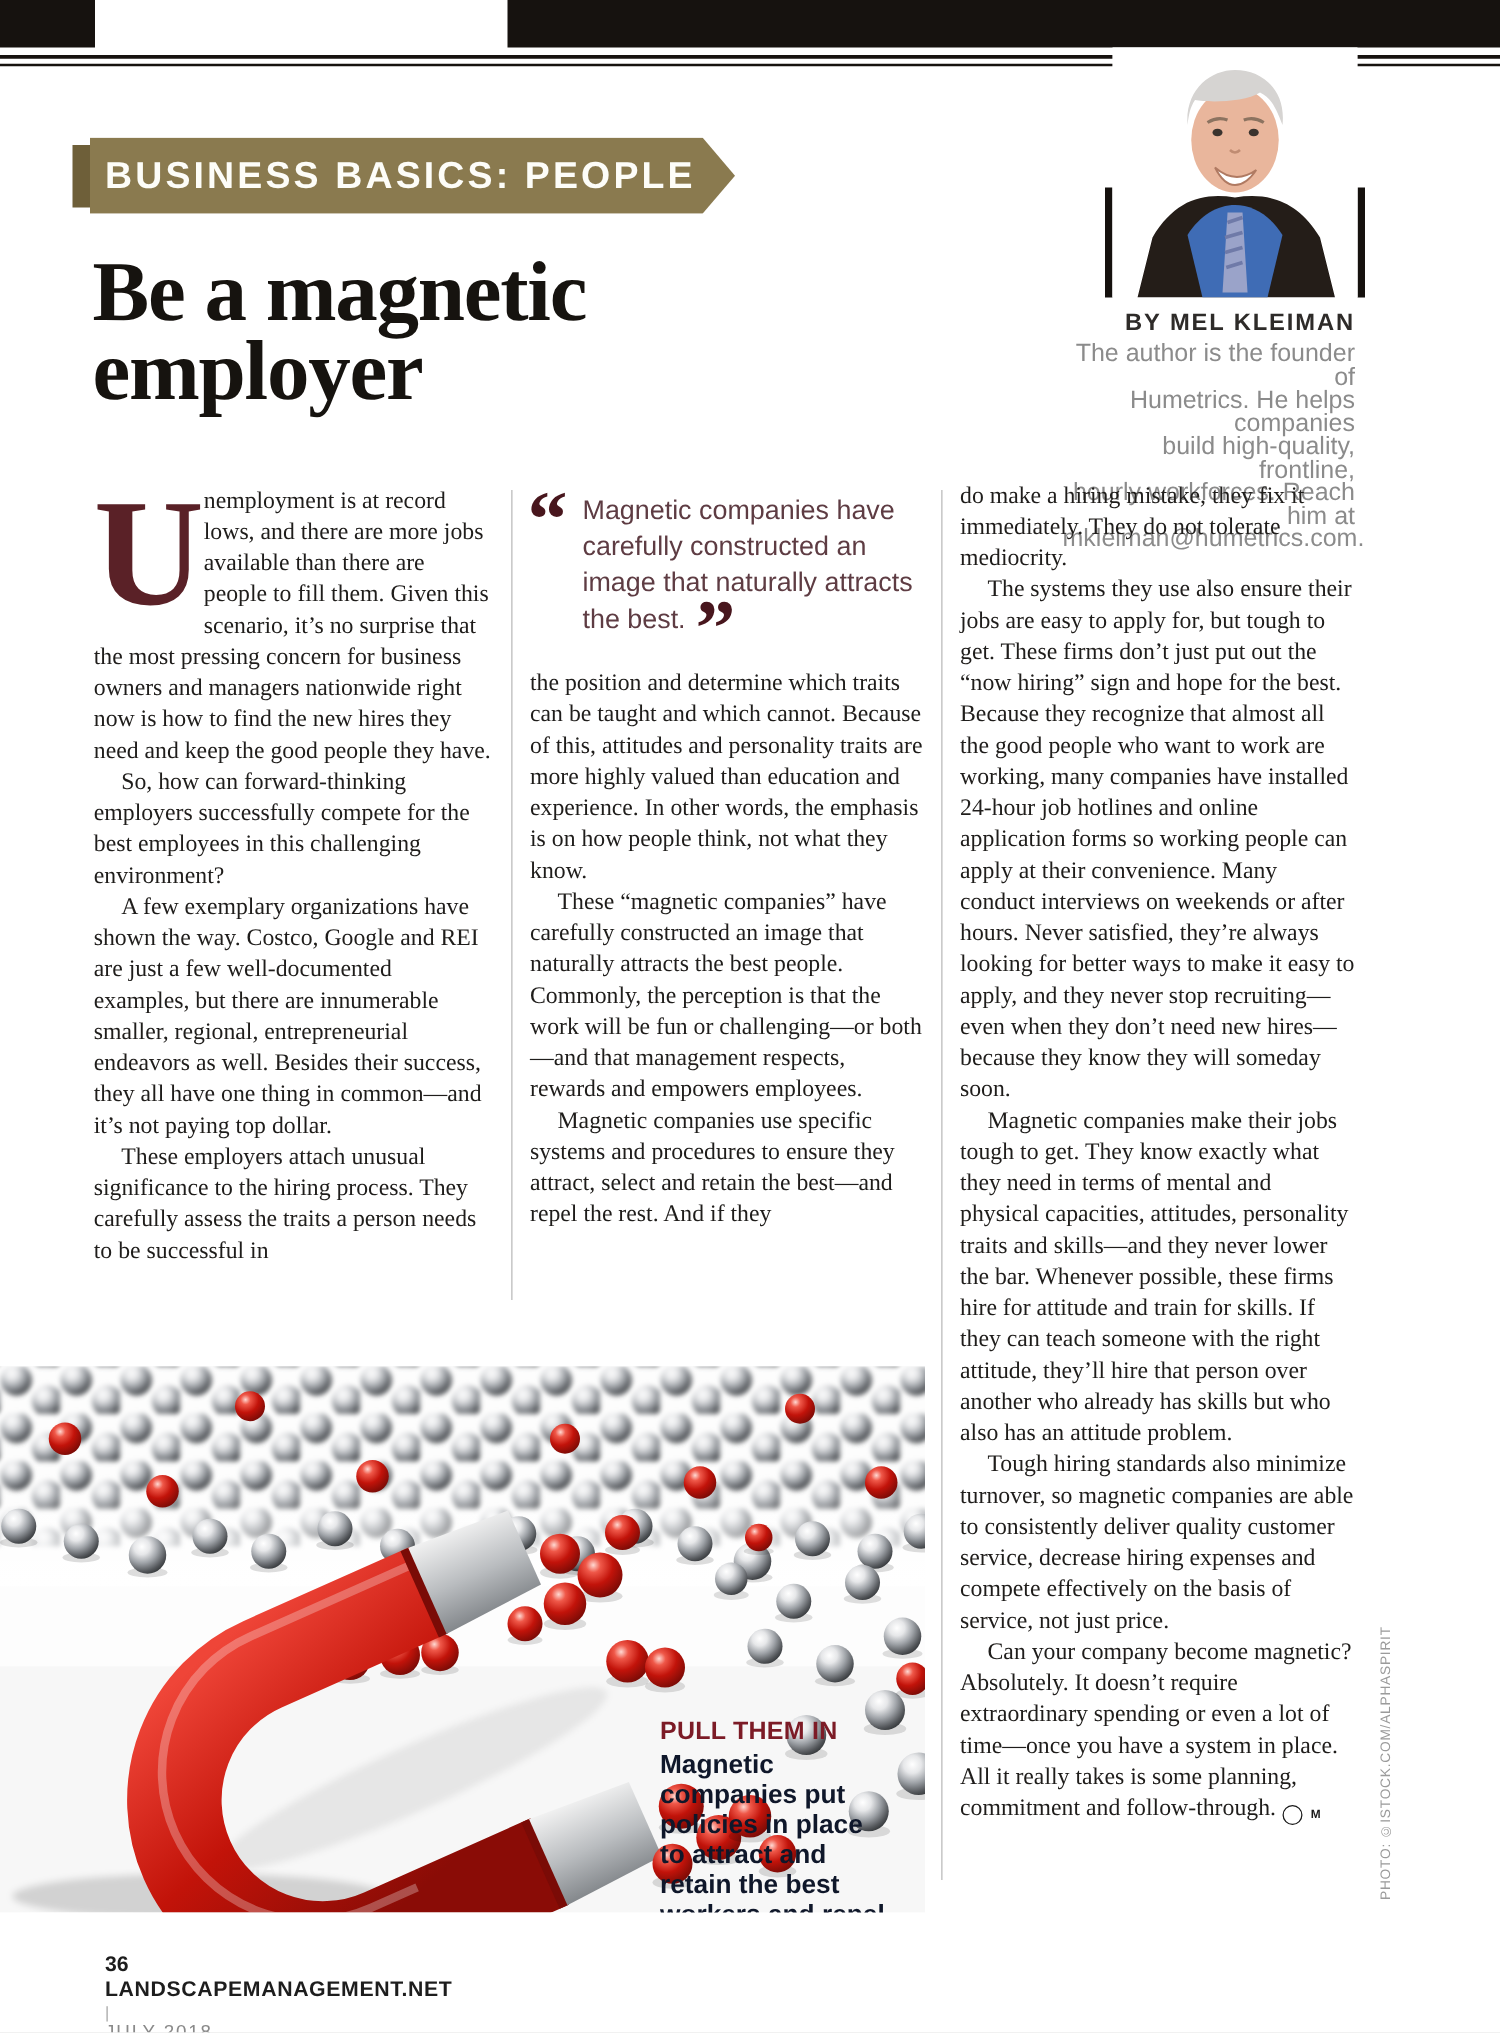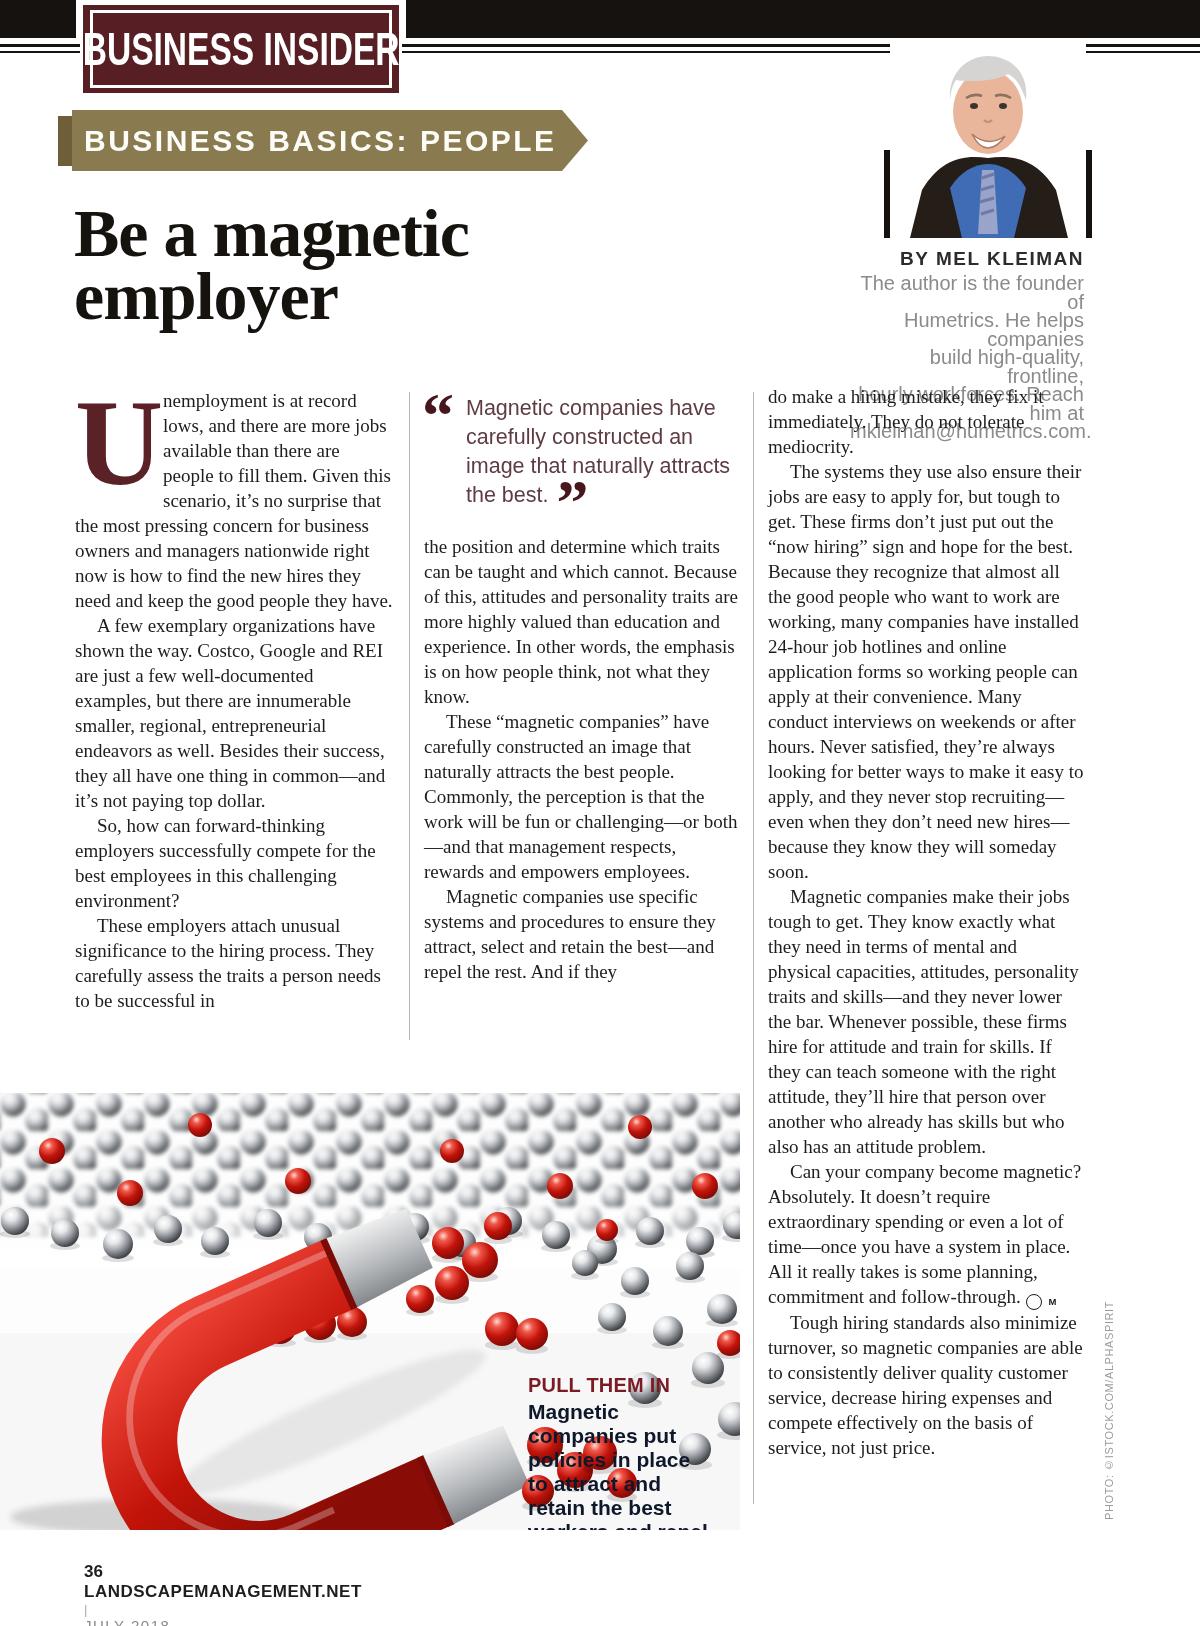--- a/index.html
+++ b/index.html
@@ -91,25 +91,20 @@
 </head>
 <body>
 
 <div class="page">
 
   <div class="topbar left"></div>
   <div class="topbar right"></div>
   <div class="rule r1"></div>
   <div class="rule r2"></div>
 
-  <div class="logo-box">
-    <div class="logo-inner">
-      <span class="logo-text">BUSINESS INSIDER</span>
-    </div>
-  </div>
 
   <div class="banner-tab"></div>
   <div class="banner">
     <span class="banner-text">BUSINESS BASICS: PEOPLE</span>
   </div>
 
   <div class="title">
     <div>Be a magnetic</div>
     <div>employer</div>
   </div>
@@ -139,40 +134,40 @@
     <div>build high-quality, frontline,</div>
     <div>hourly workforces. Reach him at</div>
     <div>mkleiman@humetrics.com.</div>
   </div>
 
   <div class="divider div1"></div>
   <div class="divider div2"></div>
 
   <div class="col col1">
     <p><span class="drop-cap">U</span><span>nemployment is at record lows, and there are more jobs available than there are people to fill them. Given this scenario, it’s no surprise that the most pressing concern for business owners and managers nationwide right now is how to find the new hires they need and keep the good people they have.</span></p>
+    <p class="ind">So, how can forward-thinking employers successfully compete for the best employees in this challenging environment?</p>
     <p class="ind">A few exemplary organizations have shown the way. Costco, Google and REI are just a few well-documented examples, but there are innumerable smaller, regional, entrepreneurial endeavors as well. Besides their success, they all have one thing in common—and it’s not paying top dollar.</p>
-    <p class="ind">So, how can forward-thinking employers successfully compete for the best employees in this challenging environment?</p>
     <p class="ind">These employers attach unusual significance to the hiring process. They carefully assess the traits a person needs to be successful in</p>
   </div>
 
   <div class="col col2">
     <div class="pull-quote">
       <span class="pq-open">“</span><span>Magnetic companies have carefully constructed an image that naturally attracts the best.</span><span class="pq-close">”</span>
     </div>
     <p>the position and determine which traits can be taught and which cannot. Because of this, attitudes and personality traits are more highly valued than education and experience. In other words, the emphasis is on how people think, not what they know.</p>
     <p class="ind">These “magnetic companies” have carefully constructed an image that naturally attracts the best people. Commonly, the perception is that the work will be fun or challenging—or both—and that management respects, rewards and empowers employees.</p>
     <p class="ind">Magnetic companies use specific systems and procedures to ensure they attract, select and retain the best—and repel the rest. And if they</p>
   </div>
 
   <div class="col col3">
     <p>do make a hiring mistake, they fix it immediately. They do not tolerate mediocrity.</p>
     <p class="ind">The systems they use also ensure their jobs are easy to apply for, but tough to get. These firms don’t just put out the “now hiring” sign and hope for the best. Because they recognize that almost all the good people who want to work are working, many companies have installed 24-hour job hotlines and online application forms so working people can apply at their convenience. Many conduct interviews on weekends or after hours. Never satisfied, they’re always looking for better ways to make it easy to apply, and they never stop recruiting—even when they don’t need new hires—because they know they will someday soon.</p>
     <p class="ind">Magnetic companies make their jobs tough to get. They know exactly what they need in terms of mental and physical capacities, attitudes, personality traits and skills—and they never lower the bar. Whenever possible, these firms hire for attitude and train for skills. If they can teach someone with the right attitude, they’ll hire that person over another who already has skills but who also has an attitude problem.</p>
+    <p class="ind">Tough hiring standards also minimize turnover, so magnetic companies are able to consistently deliver quality customer service, decrease hiring expenses and compete effectively on the basis of service, not just price.</p>
     <p class="ind"><span>Can your company become magnetic? Absolutely. It doesn’t require extraordinary spending or even a lot of time—once you have a system in place. All it really takes is some planning, commitment and follow-through.</span> <span class="end-mark"><span>M</span></span></p>
-    <p class="ind">Tough hiring standards also minimize turnover, so magnetic companies are able to consistently deliver quality customer service, decrease hiring expenses and compete effectively on the basis of service, not just price.</p>
   </div>
 
   <div class="photo-area">
     <svg width="740" height="437" viewBox="0 0 740 437">
       <defs>
         <radialGradient id="gSilver" cx="35%" cy="28%" r="75%">
           <stop offset="0%" stop-color="#ffffff"></stop>
             <stop offset="28%" stop-color="#e6e7e9"></stop>
           <stop offset="58%" stop-color="#9fa3a8"></stop>
             <stop offset="88%" stop-color="#54575b"></stop>

